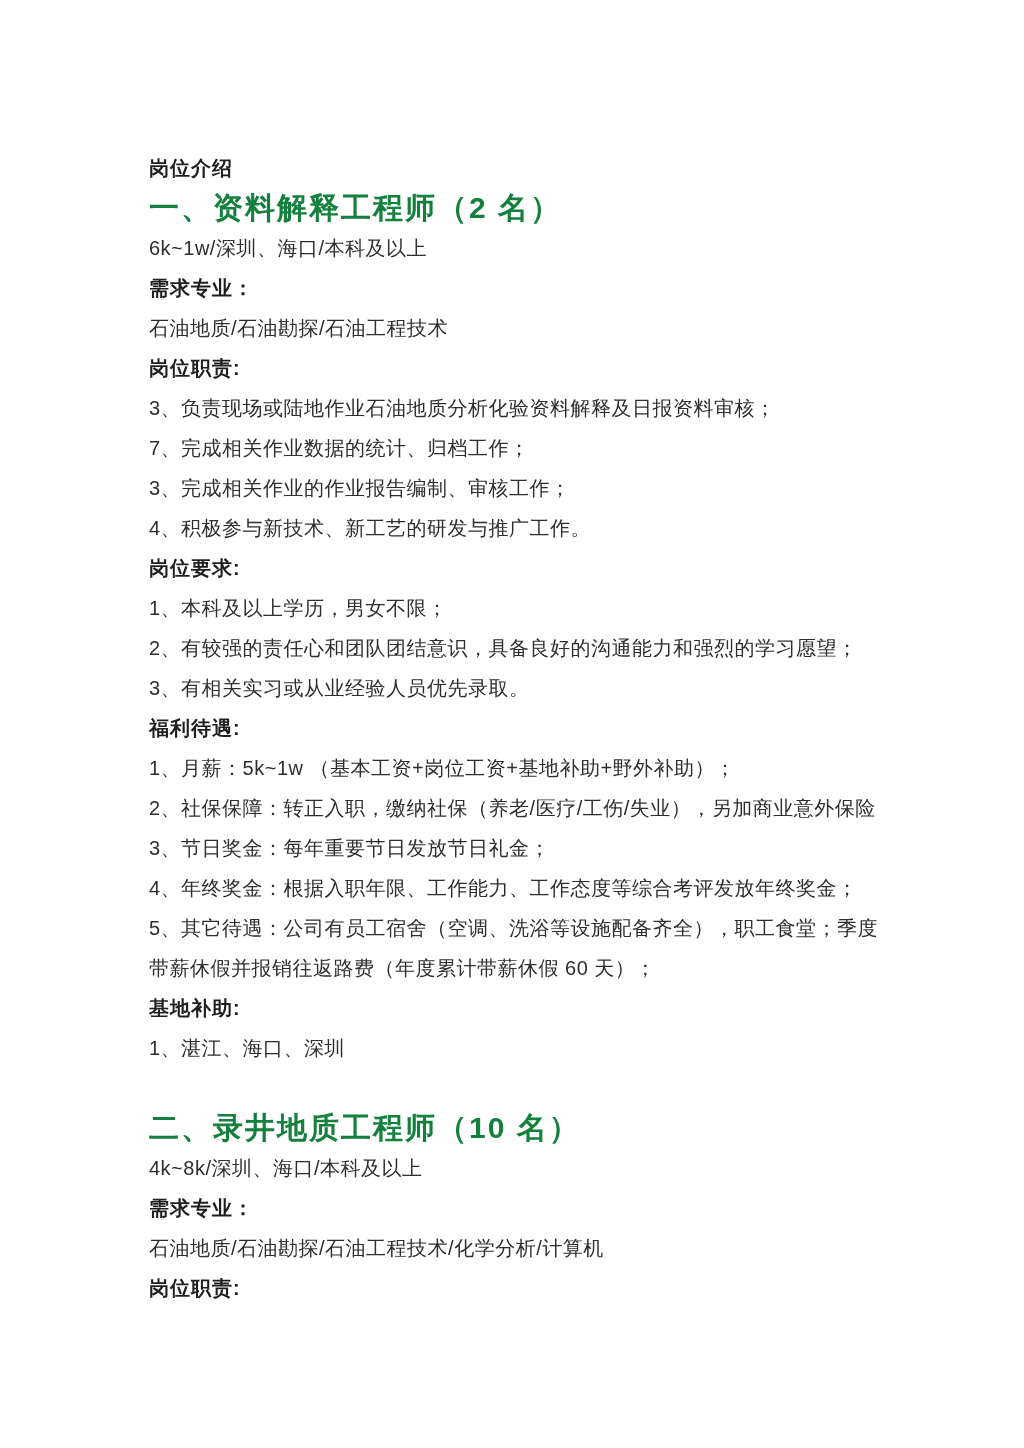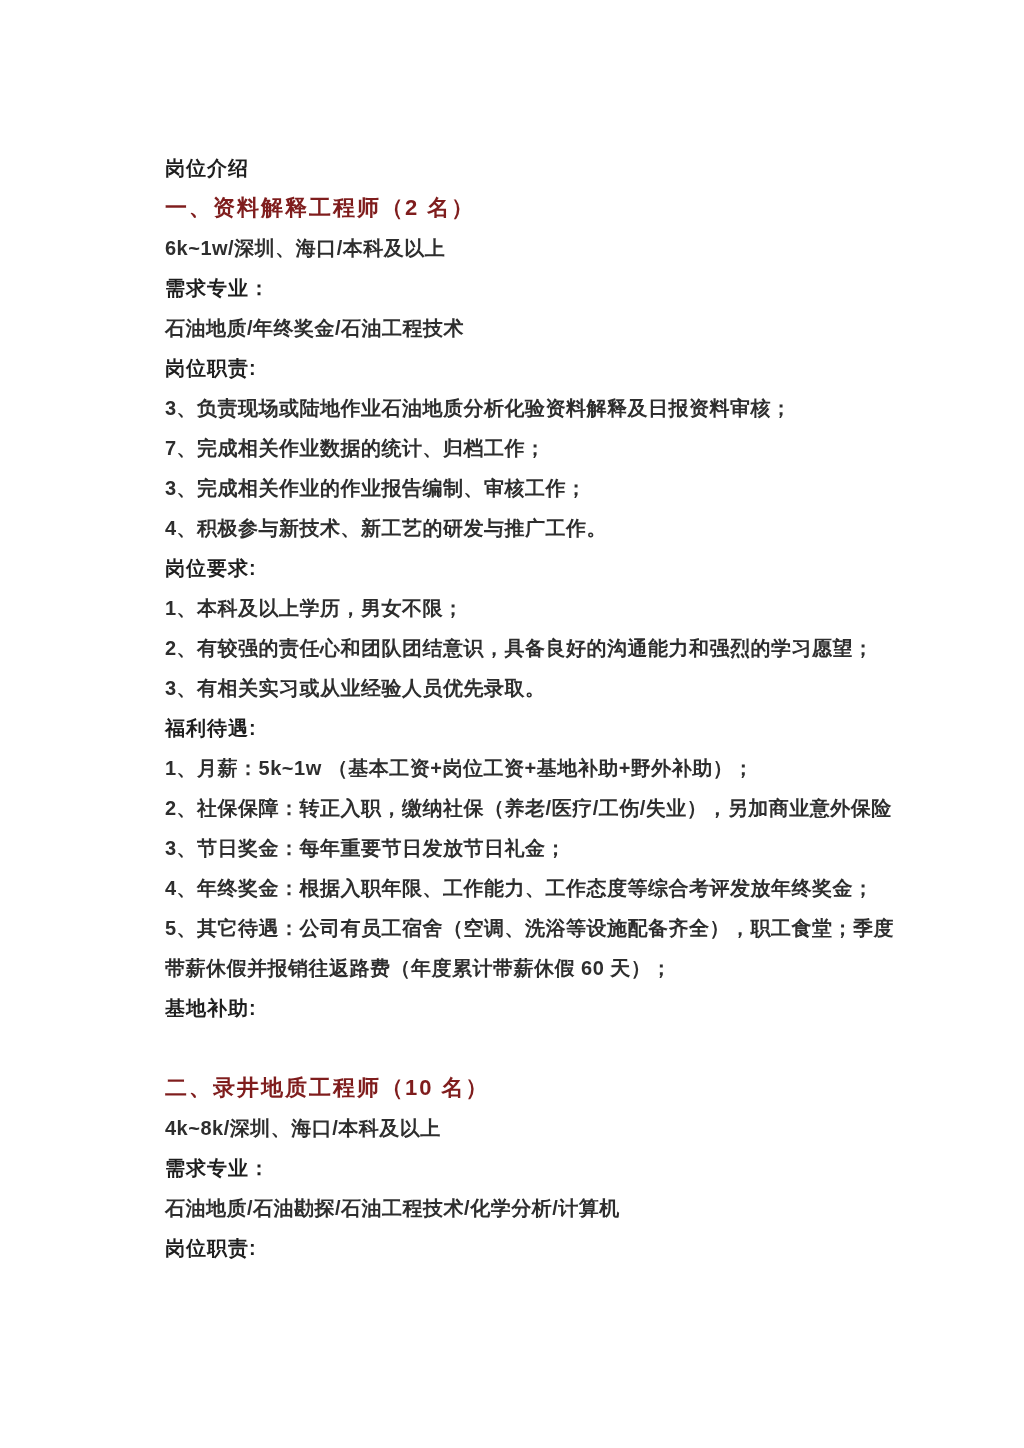--- a/index.html
+++ b/index.html
@@ -10,59 +10,58 @@
   body {
     width: 1024px;
     height: 1448px;
     position: relative;
     font-family: "Liberation Sans", sans-serif;
     color: #2e2e2e;
     overflow: hidden;
   }
   .doc {
     position: absolute;
-    left: 165px;
+    left: 149px;
     top: 148px;
     width: 790px;
   }
   .doc p {
     margin: 0;
     font-size: 20px;
     line-height: 40px;
     white-space: nowrap;
     letter-spacing: 0.5px;
     color: #2e2e2e;
-    font-weight: bold;
   }
   .doc p.h {
     font-weight: 700;
     color: #1e1e1e;
     letter-spacing: 1px;
   }
   .doc p.jt {
     font-weight: 700;
-    font-size: 22px;
-    color: #7f1d1d;
+    font-size: 30px;
+    color: #15803d;
     letter-spacing: 2px;
   }
   .gap {
     height: 40px;
   }
 </style>
 </head>
 <body>
 
 <div class="doc">
   <p class="h">岗位介绍</p>
 
   <p class="jt">一、资料解释工程师（2 名）</p>
   <p>6k~1w/深圳、海口/本科及以上</p>
 
   <p class="h">需求专业：</p>
-  <p>石油地质/年终奖金/石油工程技术</p>
+  <p>石油地质/石油勘探/石油工程技术</p>
 
   <p class="h">岗位职责:</p>
   <p>3、负责现场或陆地作业石油地质分析化验资料解释及日报资料审核；</p>
   <p>7、完成相关作业数据的统计、归档工作；</p>
   <p>3、完成相关作业的作业报告编制、审核工作；</p>
   <p>4、积极参与新技术、新工艺的研发与推广工作。</p>
 
   <p class="h">岗位要求:</p>
   <p>1、本科及以上学历，男女不限；</p>
   <p>2、有较强的责任心和团队团结意识，具备良好的沟通能力和强烈的学习愿望；</p>
@@ -70,20 +69,21 @@
 
   <p class="h">福利待遇:</p>
   <p>1、月薪：5k~1w （基本工资+岗位工资+基地补助+野外补助）；</p>
   <p>2、社保保障：转正入职，缴纳社保（养老/医疗/工伤/失业），另加商业意外保险</p>
   <p>3、节日奖金：每年重要节日发放节日礼金；</p>
   <p>4、年终奖金：根据入职年限、工作能力、工作态度等综合考评发放年终奖金；</p>
   <p>5、其它待遇：公司有员工宿舍（空调、洗浴等设施配备齐全），职工食堂；季度</p>
   <p>带薪休假并报销往返路费（年度累计带薪休假 60 天）；</p>
 
   <p class="h">基地补助:</p>
+  <p>1、湛江、海口、深圳</p>
 
   <div class="gap"></div>
 
   <p class="jt">二、录井地质工程师（10 名）</p>
   <p>4k~8k/深圳、海口/本科及以上</p>
 
   <p class="h">需求专业：</p>
   <p>石油地质/石油勘探/石油工程技术/化学分析/计算机</p>
 
   <p class="h">岗位职责:</p>

